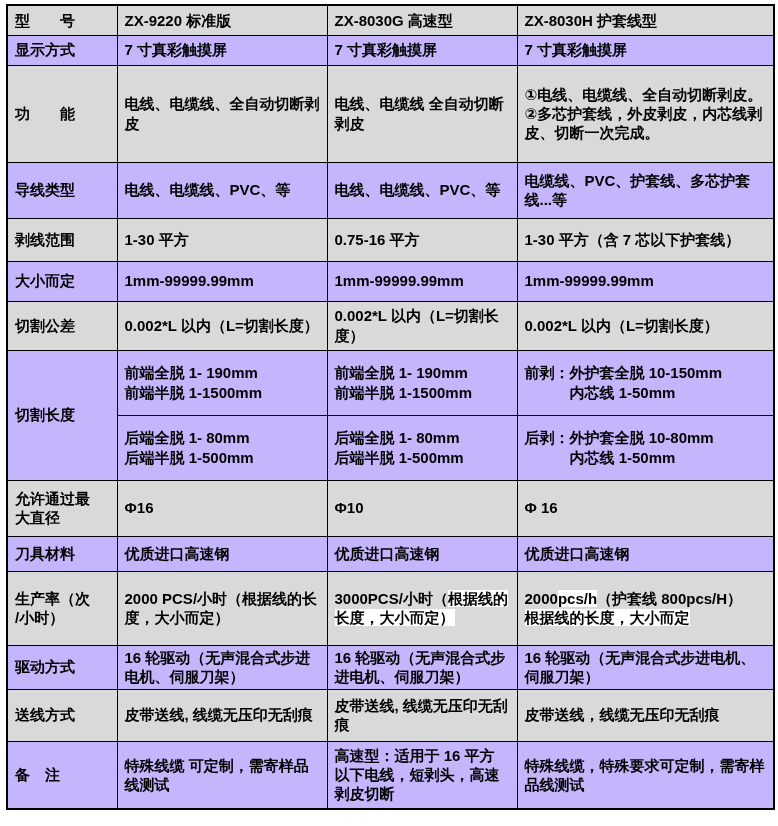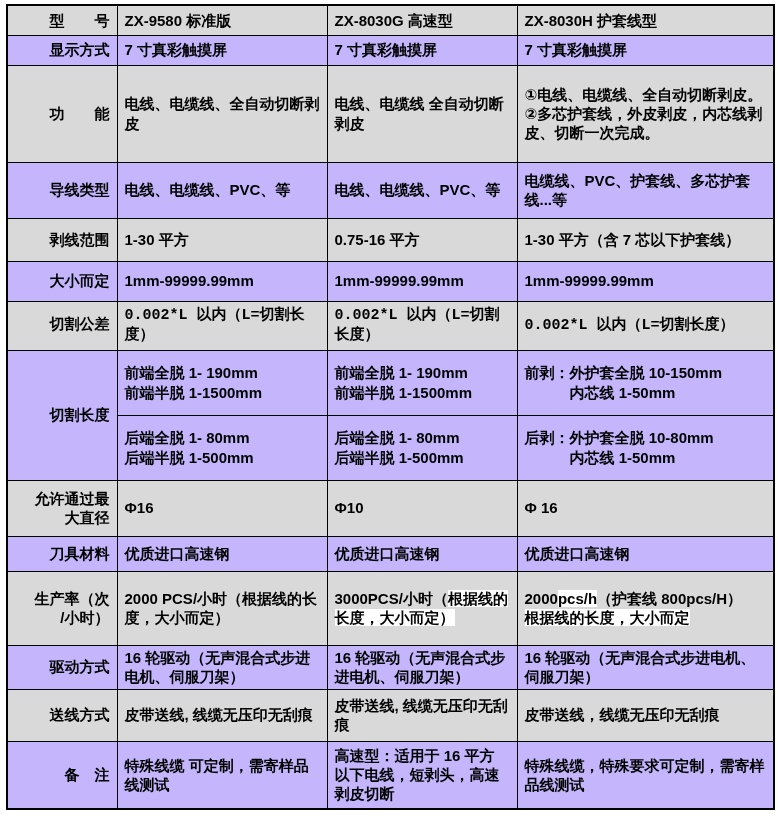--- a/index.html
+++ b/index.html
@@ -25,21 +25,21 @@
   table.spec td {
     border: 1px solid #000000;
     padding: 2px 7px;
     font-size: 15px;
     font-weight: 700;
     line-height: 1.28;
     vertical-align: middle;
     overflow: hidden;
   }
   td.label-cell {
-    text-align: right;
+    text-align: left;
     padding: 2px 3px;
     font-size: 16px;
   }
   td.shaded { background: #d9d9d9; }
   td.plain  { background: #c4b5fd; }
   .ln { white-space: pre-wrap; word-break: break-all; }
   .hl { background: #ffffff; }
 </style>
 </head>
 <body>
@@ -51,21 +51,21 @@
       <col style="width:210px">
       <col style="width:190px">
       <col style="width:257px">
     </colgroup>
     <tbody id="spec-body">
         <tr style="height: 30px;">
           <td class="label-cell shaded">
             <div class="ln">型　　号</div>
           </td>
           <td class="shaded">
-            <div class="ln">ZX-9580 标准版</div>
+            <div class="ln">ZX-9220 标准版</div>
           </td>
           <td class="shaded">
             <div class="ln">ZX-8030G 高速型</div>
           </td>
           <td class="shaded">
             <div class="ln">ZX-8030H 护套线型</div>
           </td>
         </tr>
         <tr style="height: 30px;">
           <td class="label-cell plain">
@@ -131,21 +131,21 @@
           <td class="plain">
             <div class="ln">1mm-99999.99mm</div>
           </td>
           <td class="plain">
             <div class="ln">1mm-99999.99mm</div>
           </td>
           <td class="plain">
             <div class="ln">1mm-99999.99mm</div>
           </td>
         </tr>
-        <tr style="height: 49px; font-family: Liberation Mono, monospace;">
+        <tr style="height: 49px;">
           <td class="label-cell shaded">
             <div class="ln">切割公差</div>
           </td>
           <td class="shaded">
             <div class="ln">0.002*L 以内（L=切割长度）</div>
           </td>
           <td class="shaded">
             <div class="ln">0.002*L 以内（L=切割长度）</div>
           </td>
           <td class="shaded">

